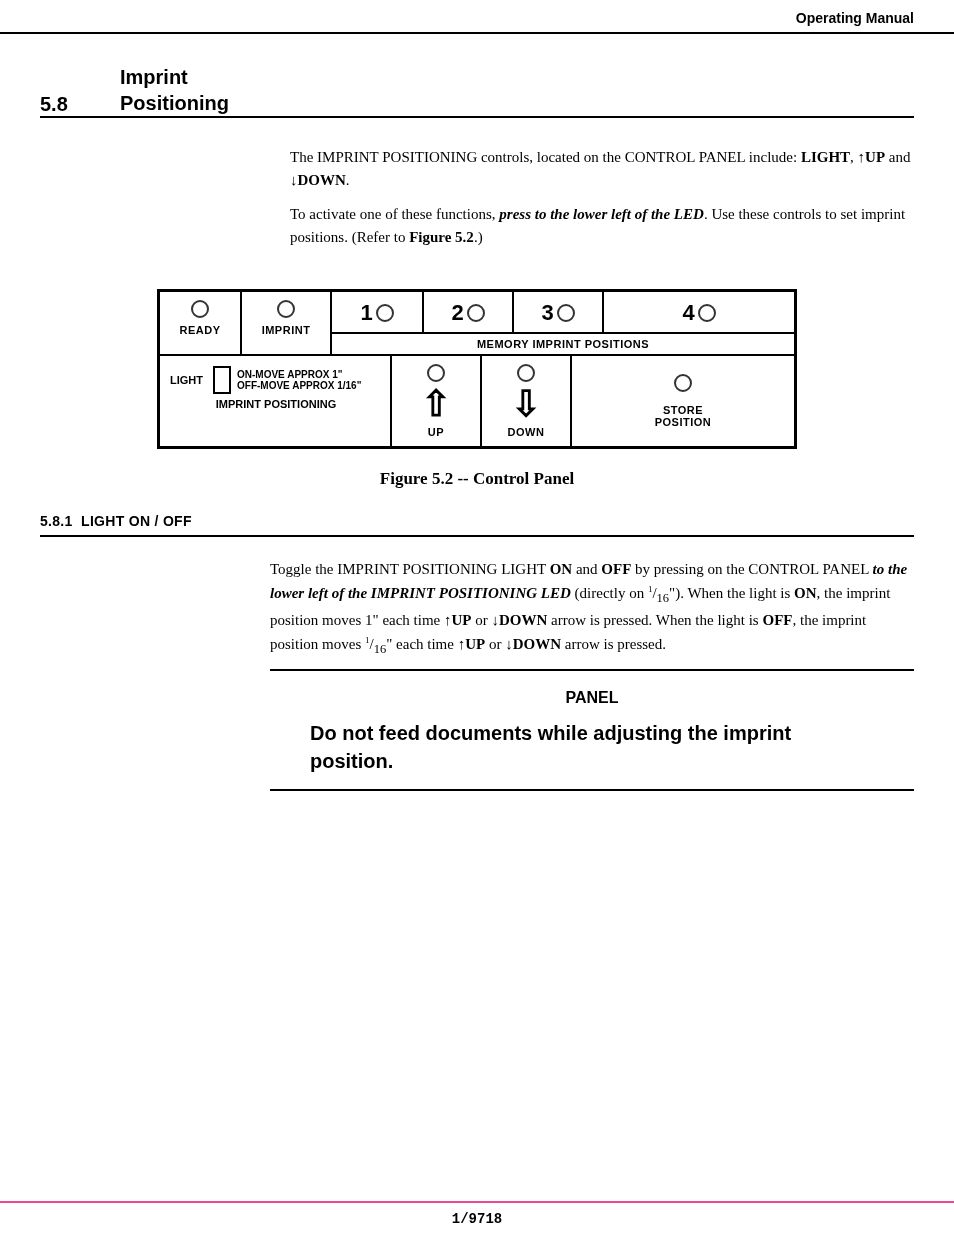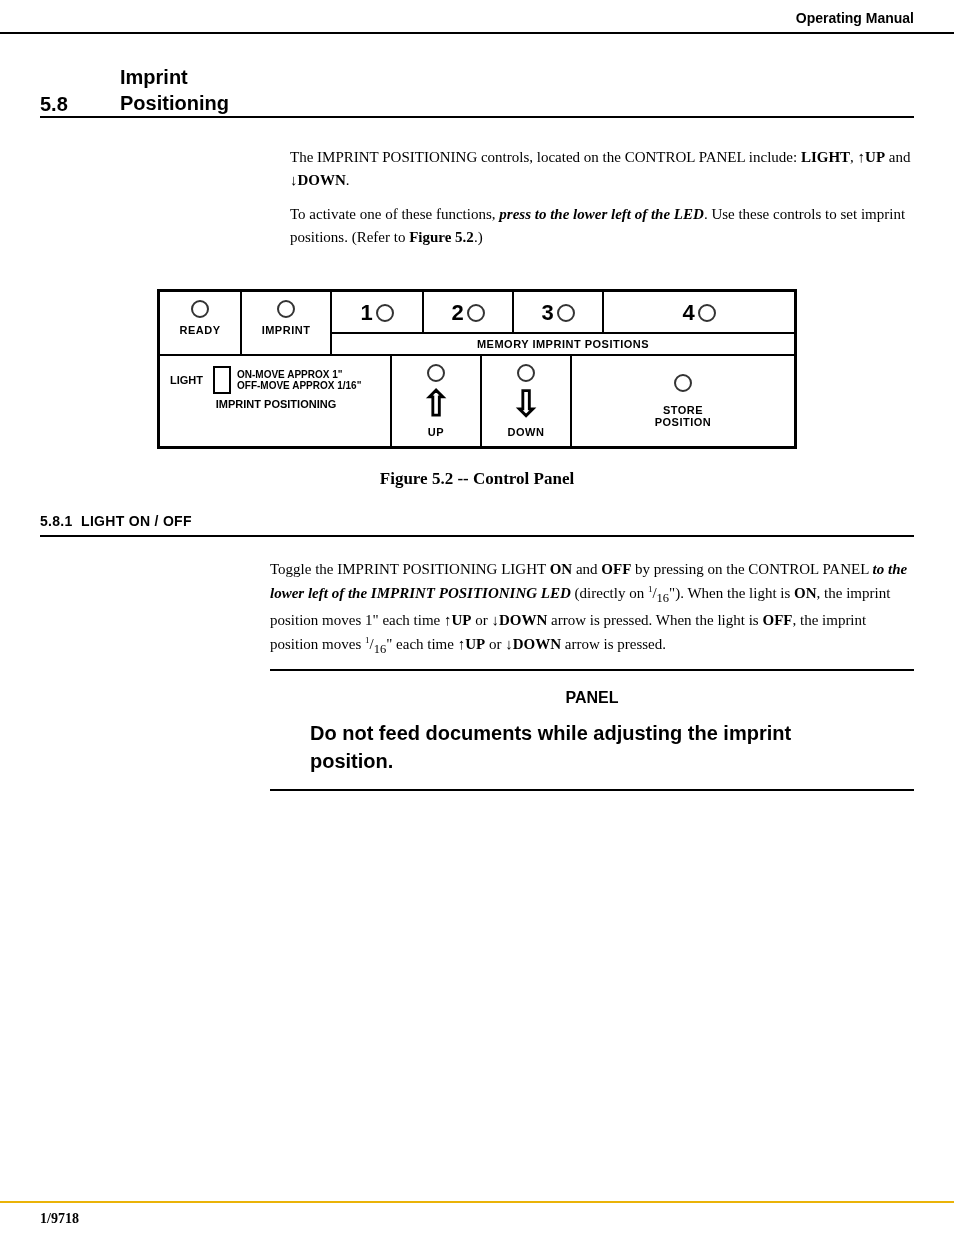--- a/index.html
+++ b/index.html
@@ -271,26 +271,26 @@
       font-family: Arial, sans-serif;
       line-height: 1.4;
     }
 
     
     .page-footer {
       position: absolute;
       bottom: 0;
       left: 0;
       right: 0;
-      border-top: 2px solid #eab308;
+      border-top: 2px solid #ec4899;
       padding: 8px 40px;
       display: flex;
-      justify-content: flex-start;
+      justify-content: center;
       font-size: 14px;
-      font-family: Liberation Serif, serif;
+      font-family: Liberation Mono, monospace;
       font-weight: bold;
     }
 
     sup { font-size: 9px; vertical-align: super; }
   </style>
 </head>
 <body>
 
 <div class="page-header">
   <span class="page-header-title">Operating Manual</span>

